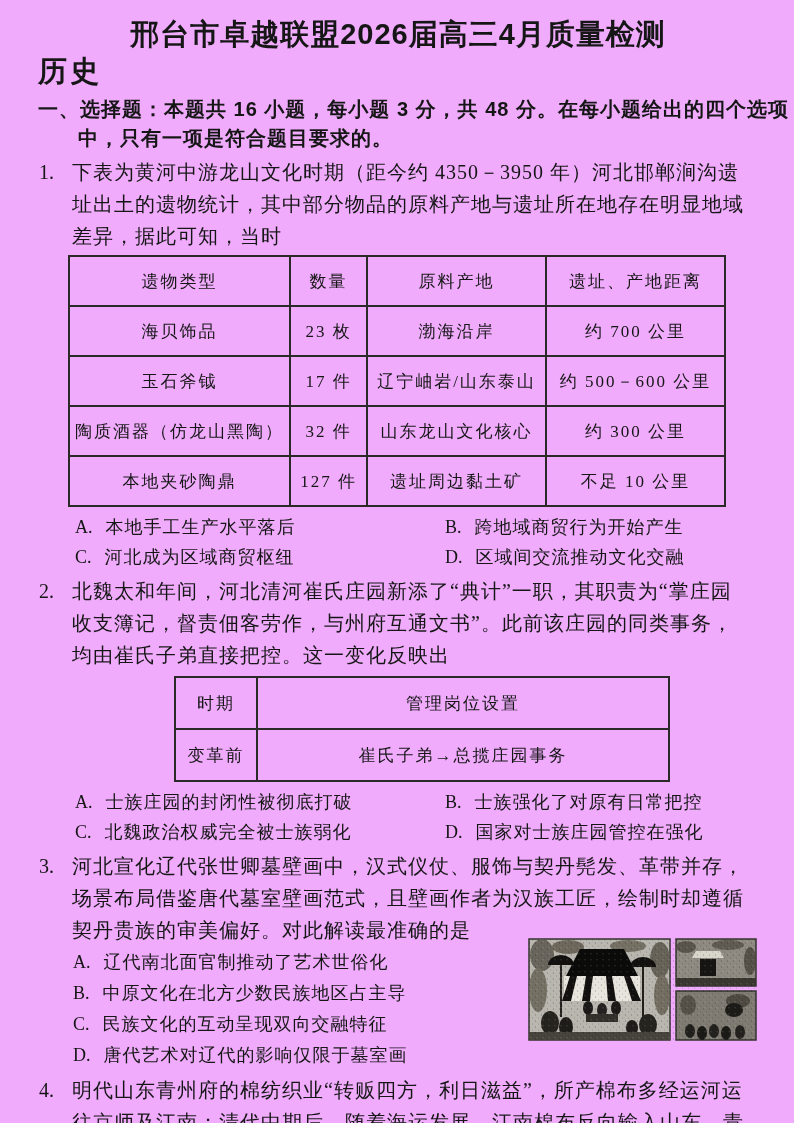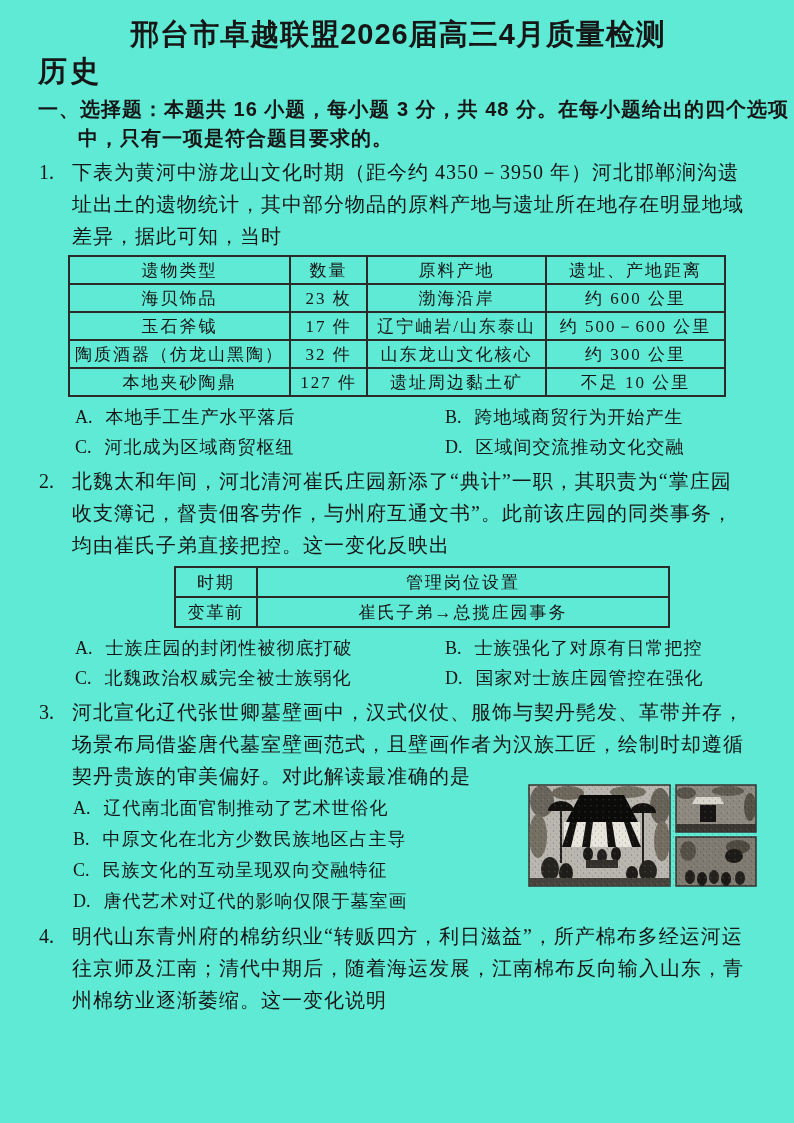--- a/index.html
+++ b/index.html
@@ -1,19 +1,19 @@
 <!DOCTYPE html>
 <html><head>
 <meta charset="utf-8">
 <style>
   html,body{margin:0;padding:0;background:#ffffff;}
   .page{
     position:relative;
     width:794px;height:1123px;
-    background:#5eead4;
+    background:#f0abfc;
     overflow:hidden;
     color:#161616;
     font-family:"Liberation Serif","DejaVu Serif",serif;
   }
   .content{padding:0 36px 0 38px;}
 
   .title{
     margin:16px 0 0 0;
     text-align:center;
     font-family:"Liberation Sans","DejaVu Sans",sans-serif;
@@ -45,21 +45,21 @@
   .question{margin-top:3px;width:706px;}
   .stem{position:relative;padding-left:34px;font-size:20px;line-height:32px;letter-spacing:1px;}
   .qnum{position:absolute;left:1px;top:0;letter-spacing:0;}
 
   table{border-collapse:collapse;table-layout:fixed;}
   td,th{
     border:2px solid #2b2a28;
     text-align:center;vertical-align:middle;
     font-weight:normal;
     font-size:17px;letter-spacing:2px;
-    padding:1px 2px;height:24px;
+    padding:12px 2px;height:24px;
     overflow:hidden;white-space:nowrap;
   }
   .t1{margin:3px 0 5px 30px;width:656px;}
   .t2{margin:5px 0 5px 136px;width:494px;}
   .t2 td,.t2 th{height:26px;}
 
   .opts{font-size:18px;letter-spacing:1px;}
   .opts2{margin:2px 0 0 37px;display:grid;grid-template-columns:370px auto;line-height:30px;}
   .opts1{margin:1px 0 0 35px;line-height:31px;}
   .opt .lab{margin-right:13px;letter-spacing:0;}
@@ -103,21 +103,21 @@
           <tr>
             <th>遗物类型</th>
             <th>数量</th>
             <th>原料产地</th>
             <th>遗址、产地距离</th>
           </tr>
           <tr>
             <td>海贝饰品</td>
             <td>23 枚</td>
             <td>渤海沿岸</td>
-            <td>约 600 公里</td>
+            <td>约 700 公里</td>
           </tr>
           <tr>
             <td>玉石斧钺</td>
             <td>17 件</td>
             <td>辽宁岫岩/山东泰山</td>
             <td>约 500－600 公里</td>
           </tr>
           <tr>
             <td>陶质酒器（仿龙山黑陶）</td>
             <td>32 件</td>

